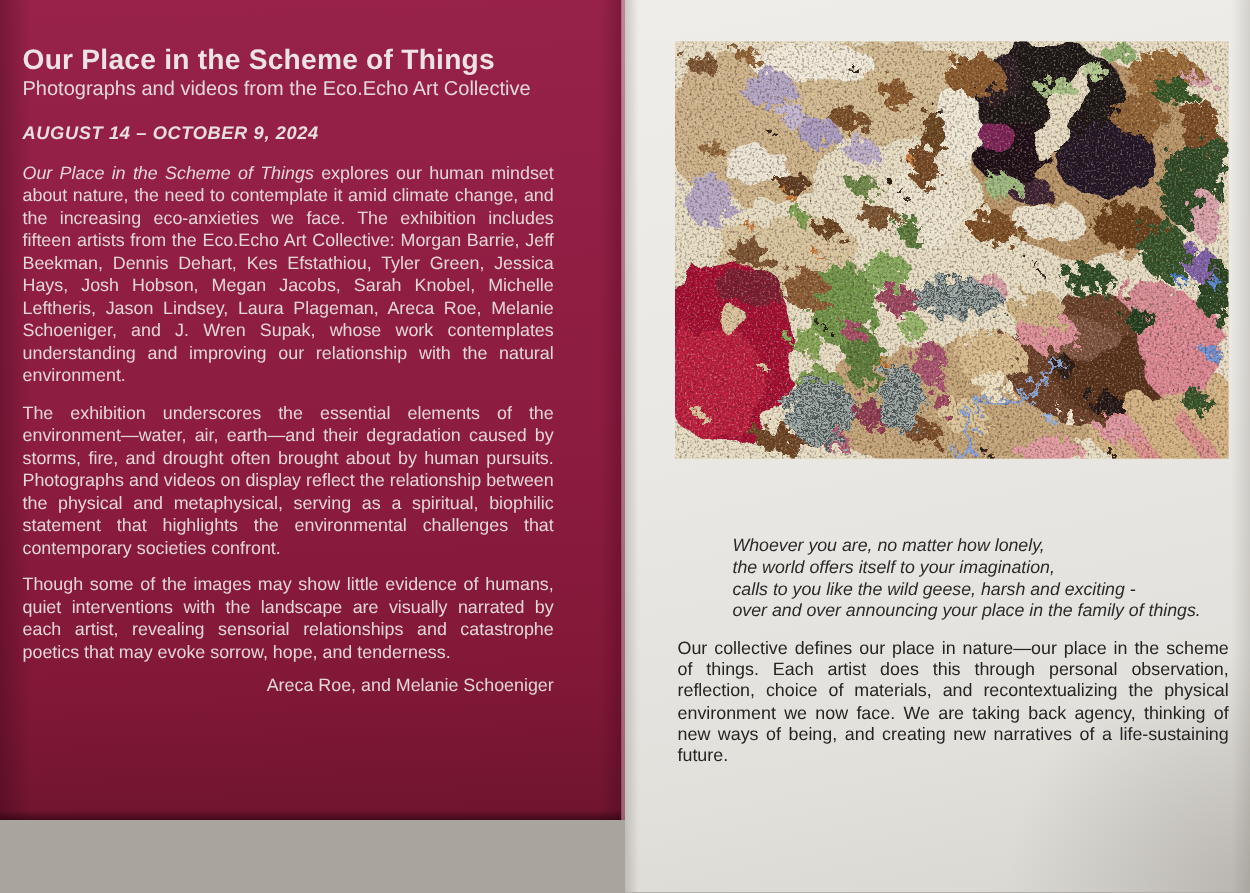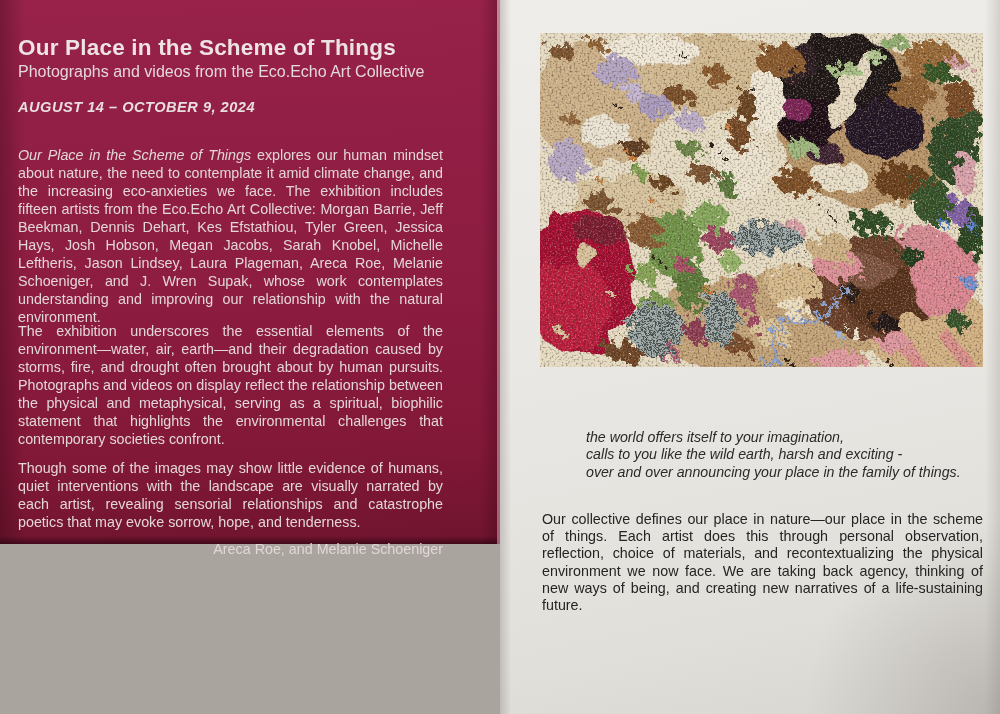--- a/index.html
+++ b/index.html
@@ -3,21 +3,21 @@
 <meta charset="utf-8">
 <style>
   html,body{margin:0;padding:0;background:#a9a49e;}
   #spread{
     position:relative;width:1000px;height:714px;overflow:hidden;
     font-family:"Liberation Sans","DejaVu Sans",sans-serif;
     -webkit-font-smoothing:antialiased;
   }
   
   .panel-left{
-    position:absolute;left:0;top:0;width:500px;height:544px;
+    position:absolute;left:0;top:0;width:500px;height:656px;
     background:
       linear-gradient(to right, rgba(30,0,12,.28) 0%, rgba(30,0,12,0) 5%),
       linear-gradient(to left, rgba(40,2,18,.30) 0%, rgba(40,2,18,0) 4%),
       linear-gradient(178deg,#98224a 0%, #921f45 25%, #8c1c40 55%, #821838 82%, #6f142e 100%);
     color:#e7dbdc;
   }
   .panel-left::after{ 
     content:"";position:absolute;right:0;top:0;width:3px;height:100%;
     background:linear-gradient(to bottom,#d9aab8 0%,#c791a1 40%,#b97f90 100%);
     opacity:.75;
@@ -27,21 +27,21 @@
     background:linear-gradient(to top, rgba(25,0,10,.55), rgba(25,0,10,0));
   }
   .lp-title{position:absolute;left:18px;top:34px;width:450px;margin:0;
     font-size:22.5px;font-weight:700;letter-spacing:.2px;color:#eee3e4;line-height:1.2;}
   .lp-subtitle{position:absolute;left:18px;top:63px;width:440px;margin:0;
     font-size:16px;color:#e4d8da;}
   .lp-dates{position:absolute;left:18px;top:99px;width:440px;margin:0;
     font-size:14.6px;font-weight:700;letter-spacing:.5px;color:#e9dee0;font-style:italic;}
   .lp-body{position:absolute;left:18px;width:425px;margin:0;
     font-size:14.3px;line-height:18px;text-align:justify;color:#e3d6d8;}
-  .para1{top:146px;} .para2{top:322px;} .para3{top:459px;}
+  .para1{top:130px;} .para2{top:322px;} .para3{top:459px;}
   .lp-curated{position:absolute;left:18px;top:540px;width:425px;
     font-size:14.3px;line-height:18px;text-align:right;color:#e3d6d8;}
   .lp-cardfront{position:absolute;left:28px;top:648px;width:420px;margin:0;
     font-size:13.8px;line-height:20px;text-align:left;color:#e3d6d8;}
   
   .panel-right{
     position:absolute;left:500px;top:0;width:500px;height:714px;
     background:
       radial-gradient(65% 45% at 100% 100%, rgba(110,104,98,.30), rgba(110,104,98,0) 60%),
       linear-gradient(to right, rgba(110,100,96,.28) 0%, rgba(110,100,96,0) 2.2%),
@@ -239,21 +239,22 @@
           <path d="M225 332 C 230 326, 236 326, 240 330" stroke="#8aa0cf" stroke-width="4" fill="none" stroke-linecap="round"></path>
           <circle cx="300" cy="302" r="4" fill="#9db4dc"></circle>
         </g>
         <rect x="0" y="0" width="443" height="334" fill="#2f1d10" opacity=".45" filter="url(#speckD)"></rect>
         <rect x="0" y="0" width="443" height="334" fill="#f4ecd9" opacity=".4" filter="url(#speckL)"></rect>
       </svg>
     </figure>
 
 
     <div class="rp-poem">
+      <div>Whoever you are, no matter how lonely,</div>
       <div>the world offers itself to your imagination,</div>
-      <div>calls to you like the wild earth, harsh and exciting -</div>
+      <div>calls to you like the wild geese, harsh and exciting -</div>
       <div>over and over announcing your place in the family of things.</div>
     </div>
 
     <p class="rp-body">Our collective defines our place in nature—our place in the scheme of things. Each artist does this through personal observation, reflection, choice of materials, and recontextualizing the physical environment we now face. We are taking back agency, thinking of new ways of being, and creating new narratives of a life-sustaining future.</p>
 
   </section>
 </div>
 
 </body></html>

